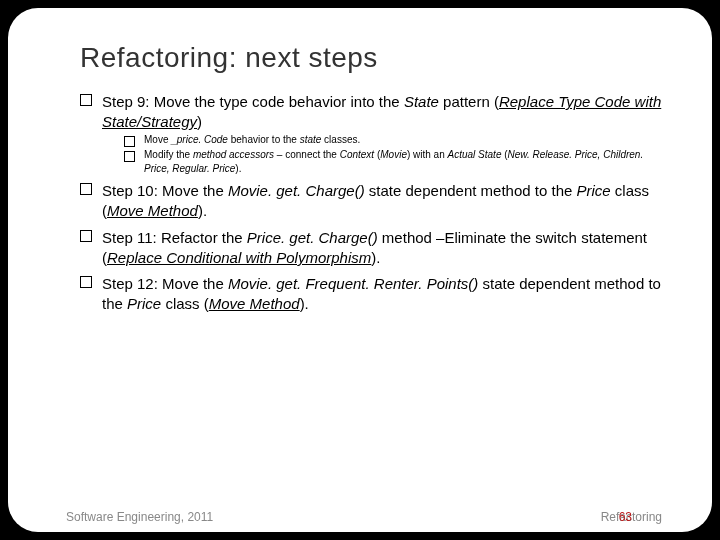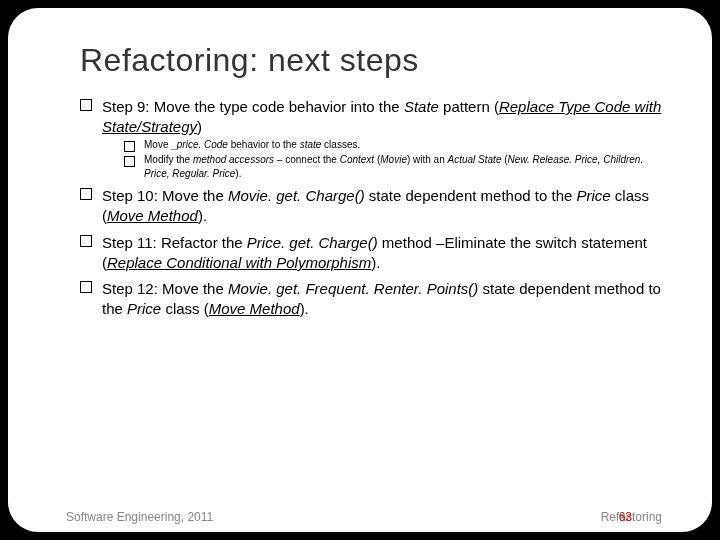--- a/index.html
+++ b/index.html
@@ -16,21 +16,21 @@
     top: 8px;
     left: 8px;
     width: 704px;
     height: 524px;
     background: #fff;
     border-radius: 30px;
     box-sizing: border-box;
     padding: 34px 50px 0 72px;
   }
   .title {
-    font-size: 32px;
+    font-size: 28px;
     color: #333;
     margin: 0 0 18px 0;
     font-weight: normal;
     letter-spacing: 0.5px;
   }
   .bullets {
     font-size: 15px;
     line-height: 1.35;
     color: #000;
   }

